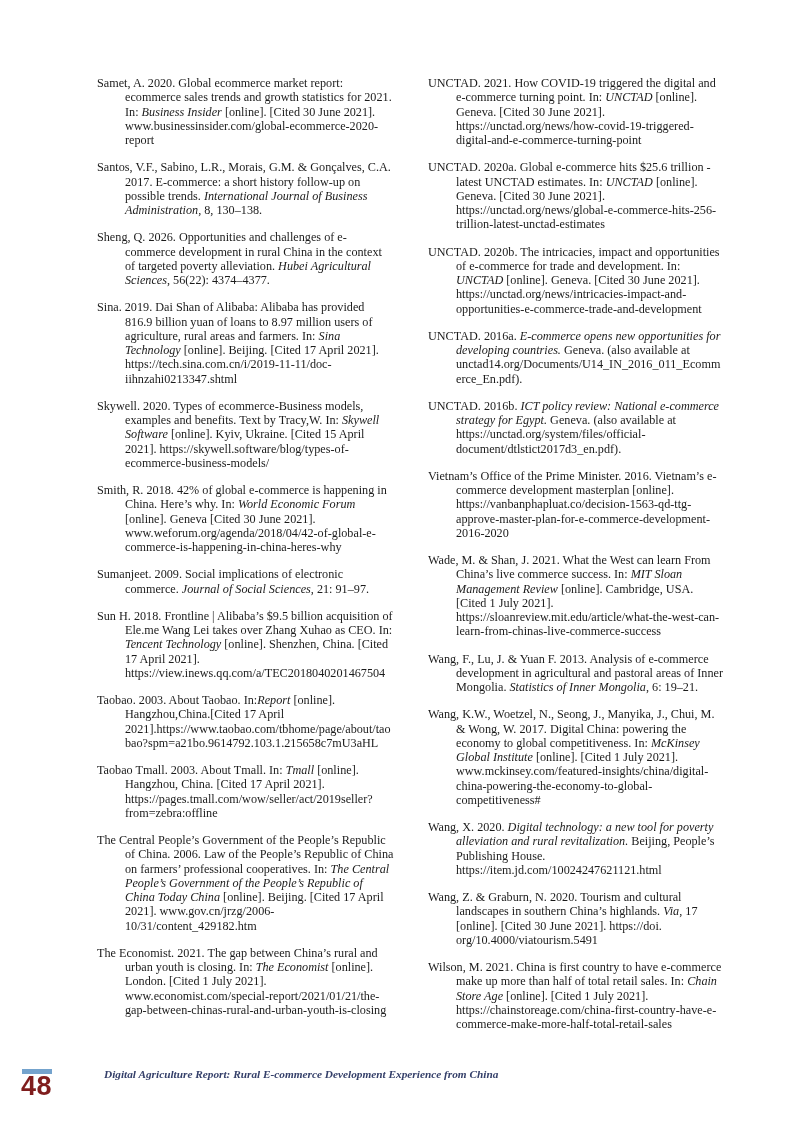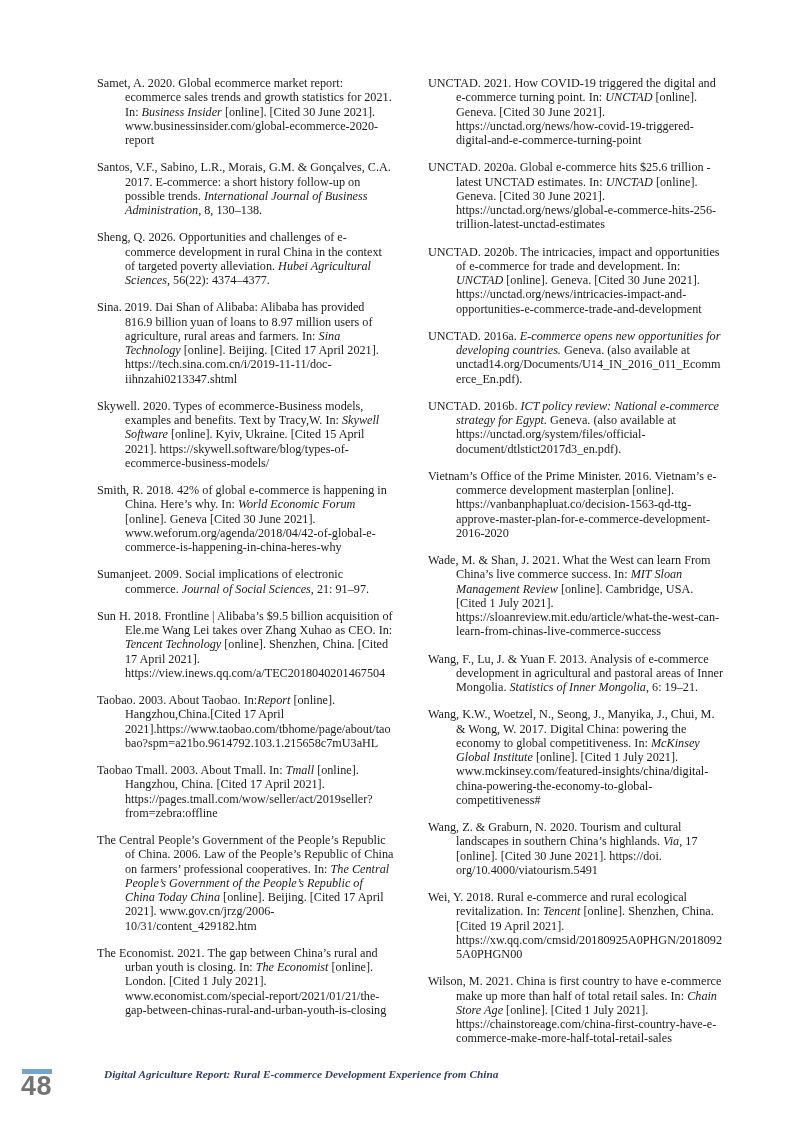--- a/index.html
+++ b/index.html
@@ -20,21 +20,21 @@
   }
   .ref .b { font-weight: normal; }
   .ref .i { font-style: italic; }
   .footer-bar {
     position: absolute; left: 22px; top: 1069px; width: 30px; height: 5px;
     background: #74a3cd;
   }
   .page-number {
     position: absolute; left: 21px; top: 1072px;
     font-family: "Liberation Sans", sans-serif; font-weight: bold;
-    font-size: 27px; letter-spacing: 0.5px; color: #737373; line-height: 1.1; text-align: right;
+    font-size: 27px; letter-spacing: 0.5px; color: #7f1d1d; line-height: 1.1; text-align: right;
   }
   .footer-title {
     position: absolute; left: 104px; top: 1068px;
     font-family: Liberation Serif, serif; font-style: italic;
     font-weight: bold; font-size: 11.3px; color: #35406a;
   }
 </style>
 </head>
 <body>
 
@@ -56,21 +56,21 @@
   <div class="col" id="col2">
       <p class="ref"><span class="b">UNCTAD.</span><span> 2021. How COVID-19 triggered the digital and e-commerce turning point. In: </span><span class="i">UNCTAD</span><span> [online]. Geneva. [Cited 30 June 2021]. https://unctad.org/news/how-covid-19-triggered-digital-and-e-commerce-turning-point</span></p>
       <p class="ref"><span class="b">UNCTAD.</span><span> 2020a. Global e-commerce hits $25.6 trillion - latest UNCTAD estimates. In: </span><span class="i">UNCTAD</span><span> [online]. Geneva. [Cited 30 June 2021]. https://unctad.org/news/global-e-commerce-hits-256-trillion-latest-unctad-estimates</span></p>
       <p class="ref"><span class="b">UNCTAD.</span><span> 2020b. The intricacies, impact and opportunities of e-commerce for trade and development. In: </span><span class="i">UNCTAD</span><span> [online]. Geneva. [Cited 30 June 2021]. https://unctad.org/news/intricacies-impact-and-opportunities-e-commerce-trade-and-development</span></p>
       <p class="ref"><span class="b">UNCTAD.</span><span> 2016a. </span><span class="i">E-commerce opens new opportunities for developing countries.</span><span> Geneva. (also available at unctad14.org/Documents/U14_IN_2016_011_Ecommerce_En.pdf).</span></p>
       <p class="ref"><span class="b">UNCTAD.</span><span> 2016b. </span><span class="i">ICT policy review: National e-commerce strategy for Egypt.</span><span> Geneva. (also available at https://unctad.org/system/files/official-document/dtlstict2017d3_en.pdf).</span></p>
       <p class="ref"><span class="b">Vietnam’s Office of the Prime Minister.</span><span> 2016. Vietnam’s e-commerce development masterplan [online]. https://vanbanphapluat.co/decision-1563-qd-ttg-approve-master-plan-for-e-commerce-development-2016-2020</span></p>
       <p class="ref"><span class="b">Wade, M. &amp; Shan, J.</span><span> 2021. What the West can learn From China’s live commerce success. In: </span><span class="i">MIT Sloan Management Review</span><span> [online]. Cambridge, USA. [Cited 1 July 2021]. https://sloanreview.mit.edu/article/what-the-west-can-learn-from-chinas-live-commerce-success</span></p>
       <p class="ref"><span class="b">Wang, F., Lu, J. &amp; Yuan F.</span><span> 2013. Analysis of e-commerce development in agricultural and pastoral areas of Inner Mongolia. </span><span class="i">Statistics of Inner Mongolia</span><span>, 6: 19–21.</span></p>
       <p class="ref"><span class="b">Wang, K.W., Woetzel, N., Seong, J., Manyika, J., Chui, M. &amp; Wong, W.</span><span> 2017. Digital China: powering the economy to global competitiveness. In: </span><span class="i">McKinsey Global Institute</span><span> [online]. [Cited 1 July 2021]. www.mckinsey.com/featured-insights/china/digital-china-powering-the-economy-to-global-competitiveness#</span></p>
+      <p class="ref"><span class="b">Wang, X.</span><span> 2020. </span><span class="i">Digital technology: a new tool for poverty alleviation and rural revitalization.</span><span> Beijing, People’s Publishing House. https://item.jd.com/10024247621121.html</span></p>
       <p class="ref"><span class="b">Wang, Z. &amp; Graburn, N.</span><span> 2020. Tourism and cultural landscapes in southern China’s highlands. </span><span class="i">Via</span><span>, 17 [online]. [Cited 30 June 2021]. https://doi. org/10.4000/viatourism.5491</span></p>
-      <p class="ref"><span class="b">Wei, Y.</span><span> 2018. Rural e-commerce and rural ecological revitalization. In: </span><span class="i">Tencent</span><span> [online]. Shenzhen, China. [Cited 19 April 2021]. https://xw.qq.com/cmsid/20180925A0PHGN/20180925A0PHGN00</span></p>
       <p class="ref"><span class="b">Wilson, M.</span><span> 2021. China is first country to have e-commerce make up more than half of total retail sales. In: </span><span class="i">Chain Store Age</span><span> [online]. [Cited 1 July 2021]. https://chainstoreage.com/china-first-country-have-e-commerce-make-more-half-total-retail-sales</span></p>
     </div>
 </div>
 
 <div class="footer-bar" style="background: rgb(116, 163, 205);"></div>
 <div class="page-number">48</div>
 <div class="footer-title" style="color: rgb(53, 64, 106);">Digital Agriculture Report: Rural E-commerce Development Experience from China</div>
 
 </body></html>

